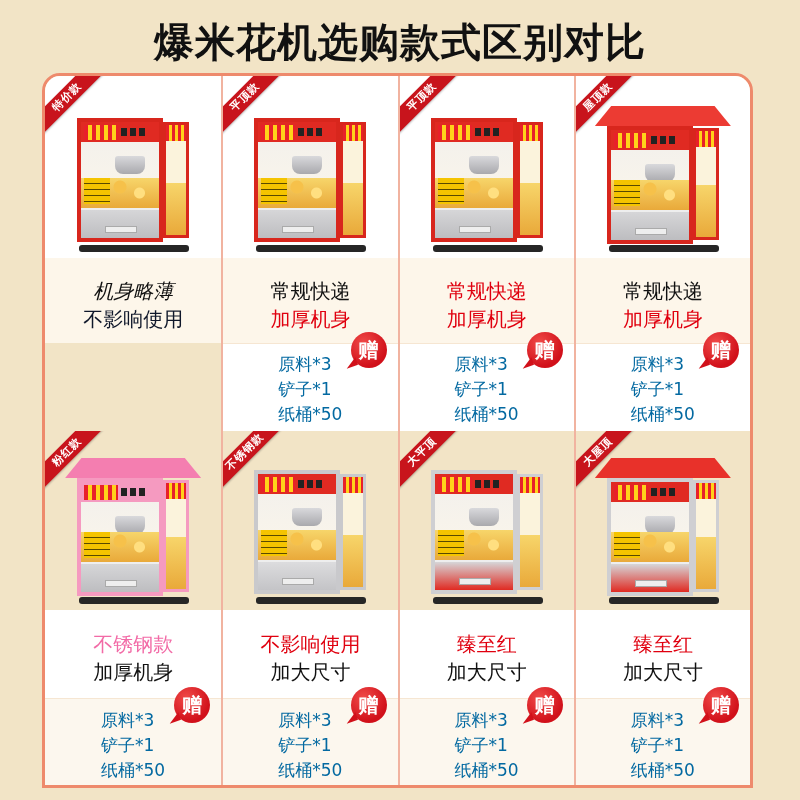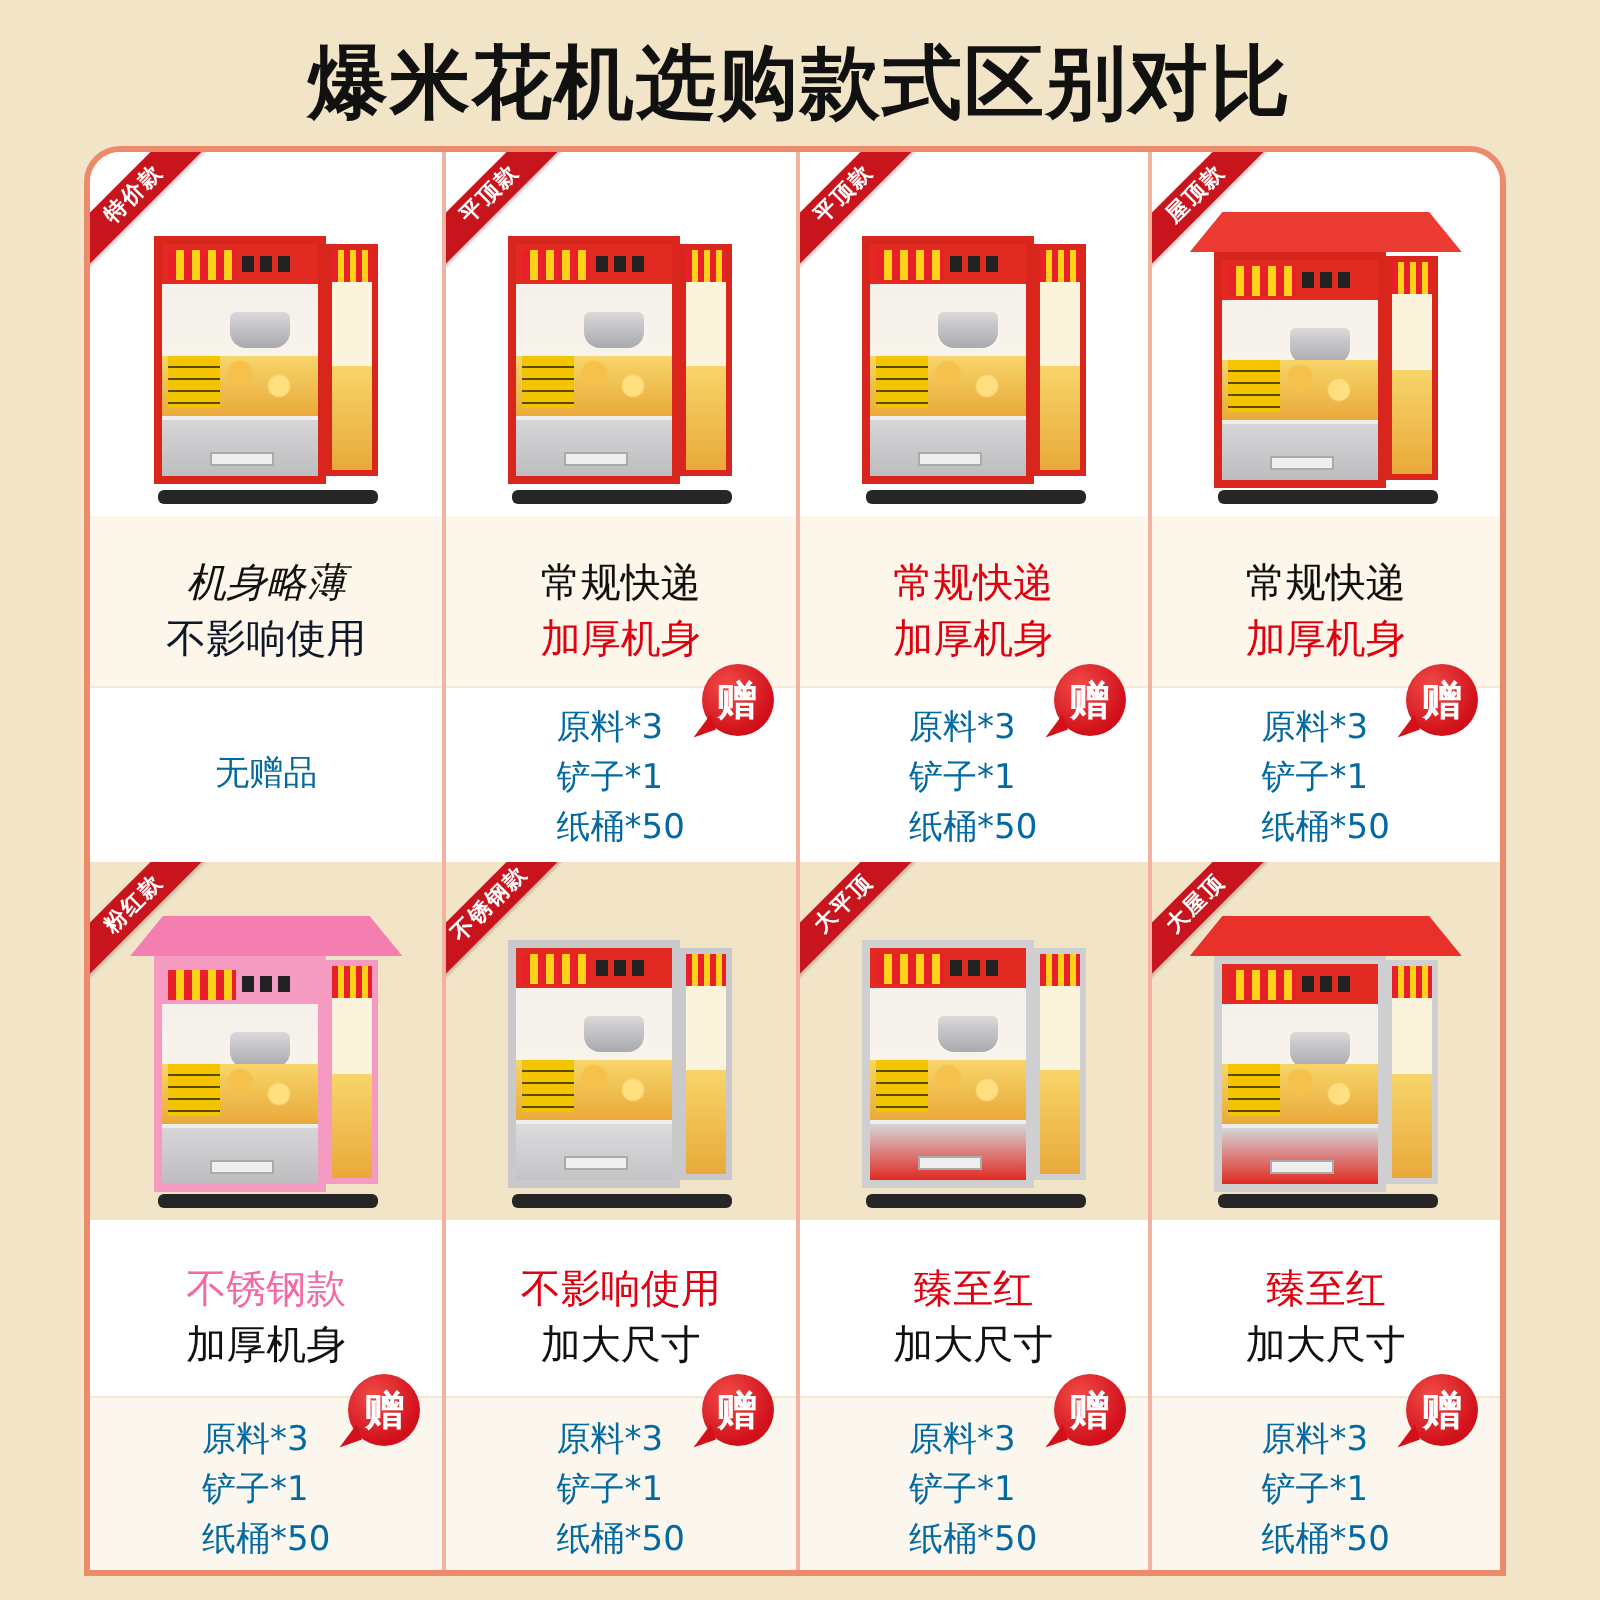--- a/index.html
+++ b/index.html
@@ -107,23 +107,20 @@
               <div class="side-hdr"></div>
               <div class="side-corn"></div>
             </div>
           <div class="base"></div>
         </div>
       </div>
       <div class="txt-cell">
         <div class="line" style="color: rgb(17, 17, 17); font-style: italic;">机身略薄</div>
         <div class="line" style="color: #0f172a;">不影响使用</div>
       </div>
-      <div class="gift-cell">
-        <div class="gift single">无赠品</div>
-      </div>
     </div>
 
     <div class="col">
       <div class="img-cell">
         <div class="ribbon">平顶款</div>
         <div class="machine" style="--frame: #d8261d; --hdr: #e02a22; --drawer: #d6d6d8; --drawer-base: #bdbdc0;">
 
           <div class="front">
               <div class="hdr">
                 <div class="pop"></div>

